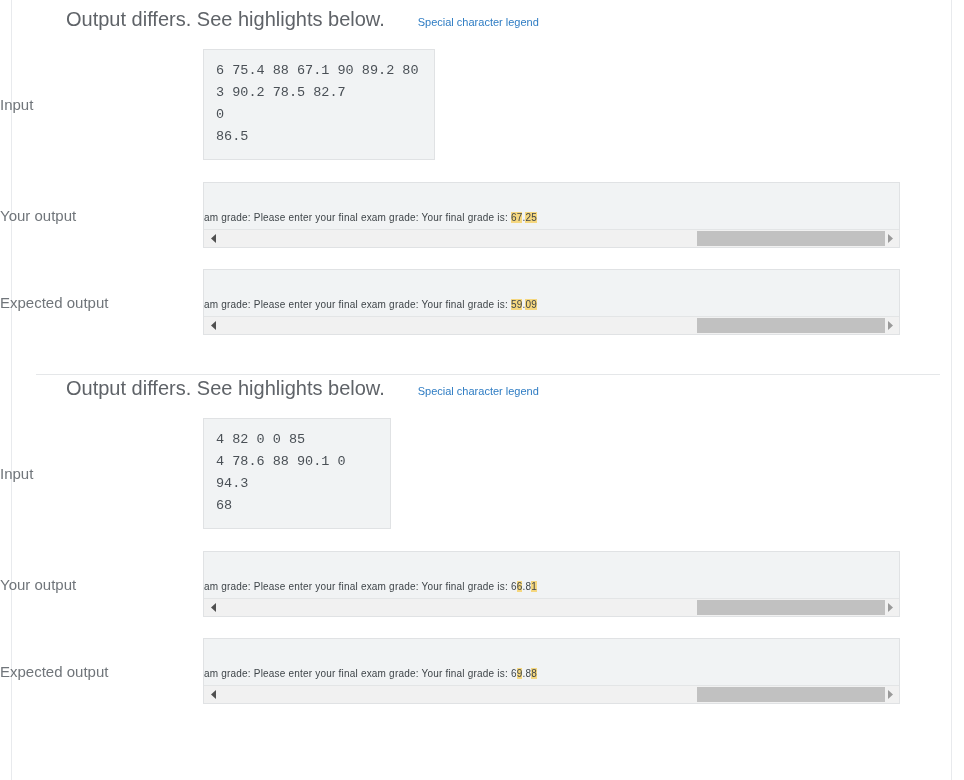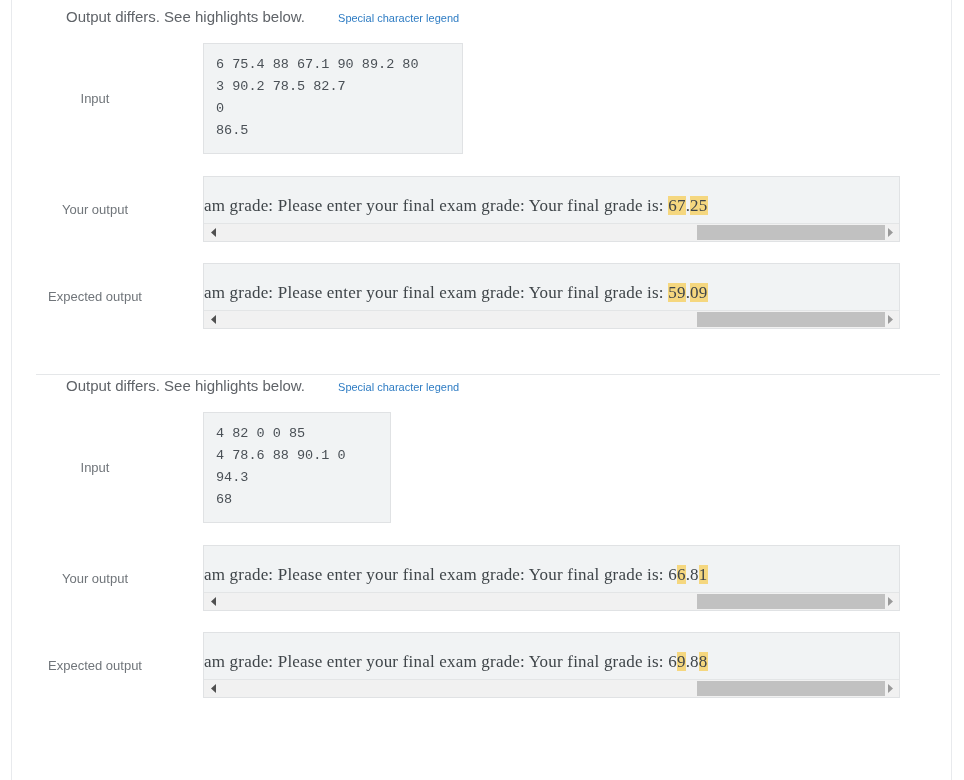--- a/index.html
+++ b/index.html
@@ -78,43 +78,43 @@
     white-space: nowrap;
   }
 
   
   .differs-row {
     display: flex;
     align-items: baseline;
     padding: 8px 0 0 66px;
   }
   .differs-text {
-    font-size: 15px;
+    font-size: 20px;
     color: #5f6368;
   }
   .legend-link {
     margin-left: 33px;
     font-size: 11px;
     color: #2e7cc3;
     text-decoration: none;
     cursor: pointer;
   }
 
   
   .io-row {
     display: flex;
     align-items: center;
     margin-top: 12px;
   }
   .io-label {
     width: 203px;
-    text-align: center;
+    text-align: left;
     padding-right: 13px;
     box-sizing: border-box;
-    font-size: 13px;
+    font-size: 15px;
     color: #70757a;
     flex: none;
   }
 
   
   .box {
     background: #f1f3f4;
     border: 1px solid #e0e2e4;
     box-sizing: border-box;
     font-family: "Liberation Mono", monospace;
@@ -128,28 +128,28 @@
   }
 
   
   .out-box {
     width: 697px;
     position: relative;
     padding: 0;
     overflow: hidden;
   }
   .out-text {
-    padding: 17px 0 11px 0;
+    padding: 23px 0 11px 0;
     height: 46px;
     box-sizing: border-box;
     white-space: pre;
     overflow: hidden;
     line-height: 24px;
-    font-family: Liberation Serif, serif;
-    font-size: 17px;
+    font-family: Liberation Sans, sans-serif;
+    font-size: 10px;
     letter-spacing: 0.2px;
     color: #3f4549;
   }
   .hl {
     background: #f5d77f;
   }
 
   
   .hscroll {
     height: 17px;
@@ -187,21 +187,21 @@
 
   <div class="case" style="position:absolute;left:0;top:0;width:964px;">
 
     <div class="differs-row">
       <span class="differs-text">Output differs. See highlights below.</span>
       <a class="legend-link">Special character legend</a>
     </div>
 
     <div class="io-row" style="margin-top:18px;">
       <div class="io-label">Input</div>
-      <div class="box input-box" style="width:260px;">6 75.4 88 67.1 90 89.2 80
+      <div class="box input-box" style="width:232px;">6 75.4 88 67.1 90 89.2 80
 3 90.2 78.5 82.7
 0
 86.5</div>
     </div>
 
     <div class="io-row" style="margin-top:22px;">
       <div class="io-label">Your output</div>
       <div class="box out-box">
         <div class="out-text">am grade: Please enter your final exam grade: Your final grade is: <span class="hl">67</span><span>.</span><span class="hl">25</span></div>
         <div class="hscroll">

